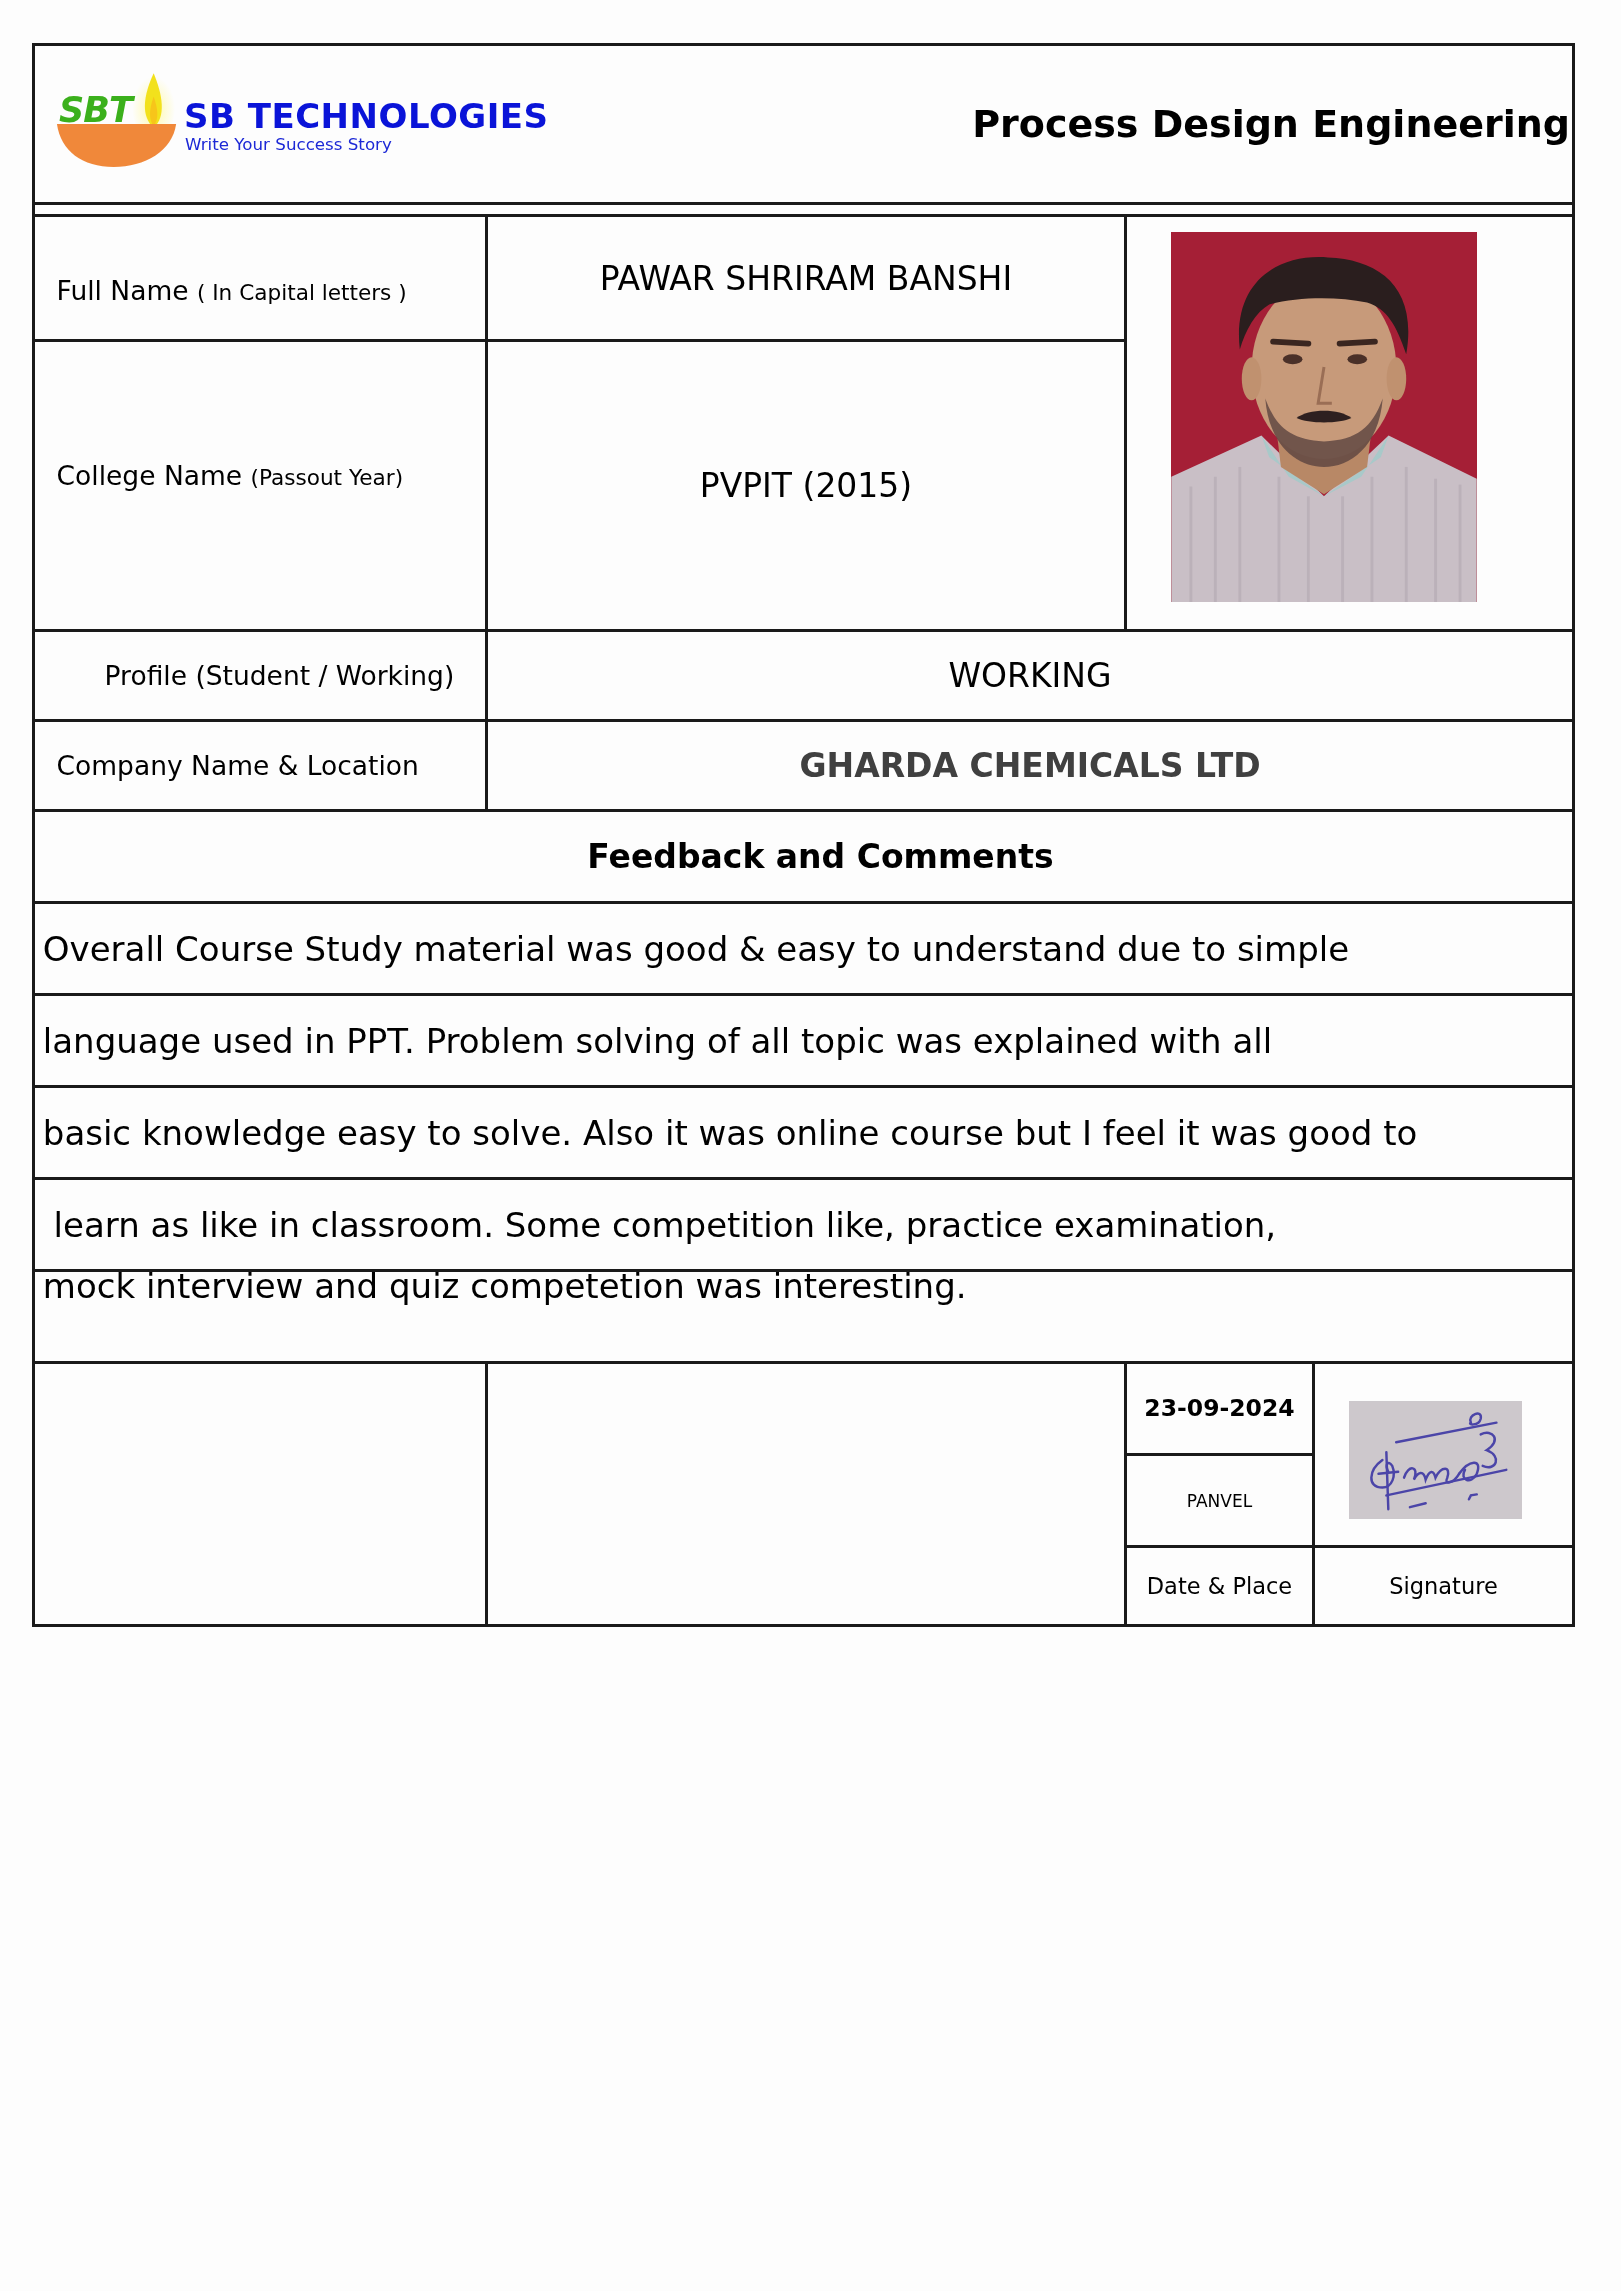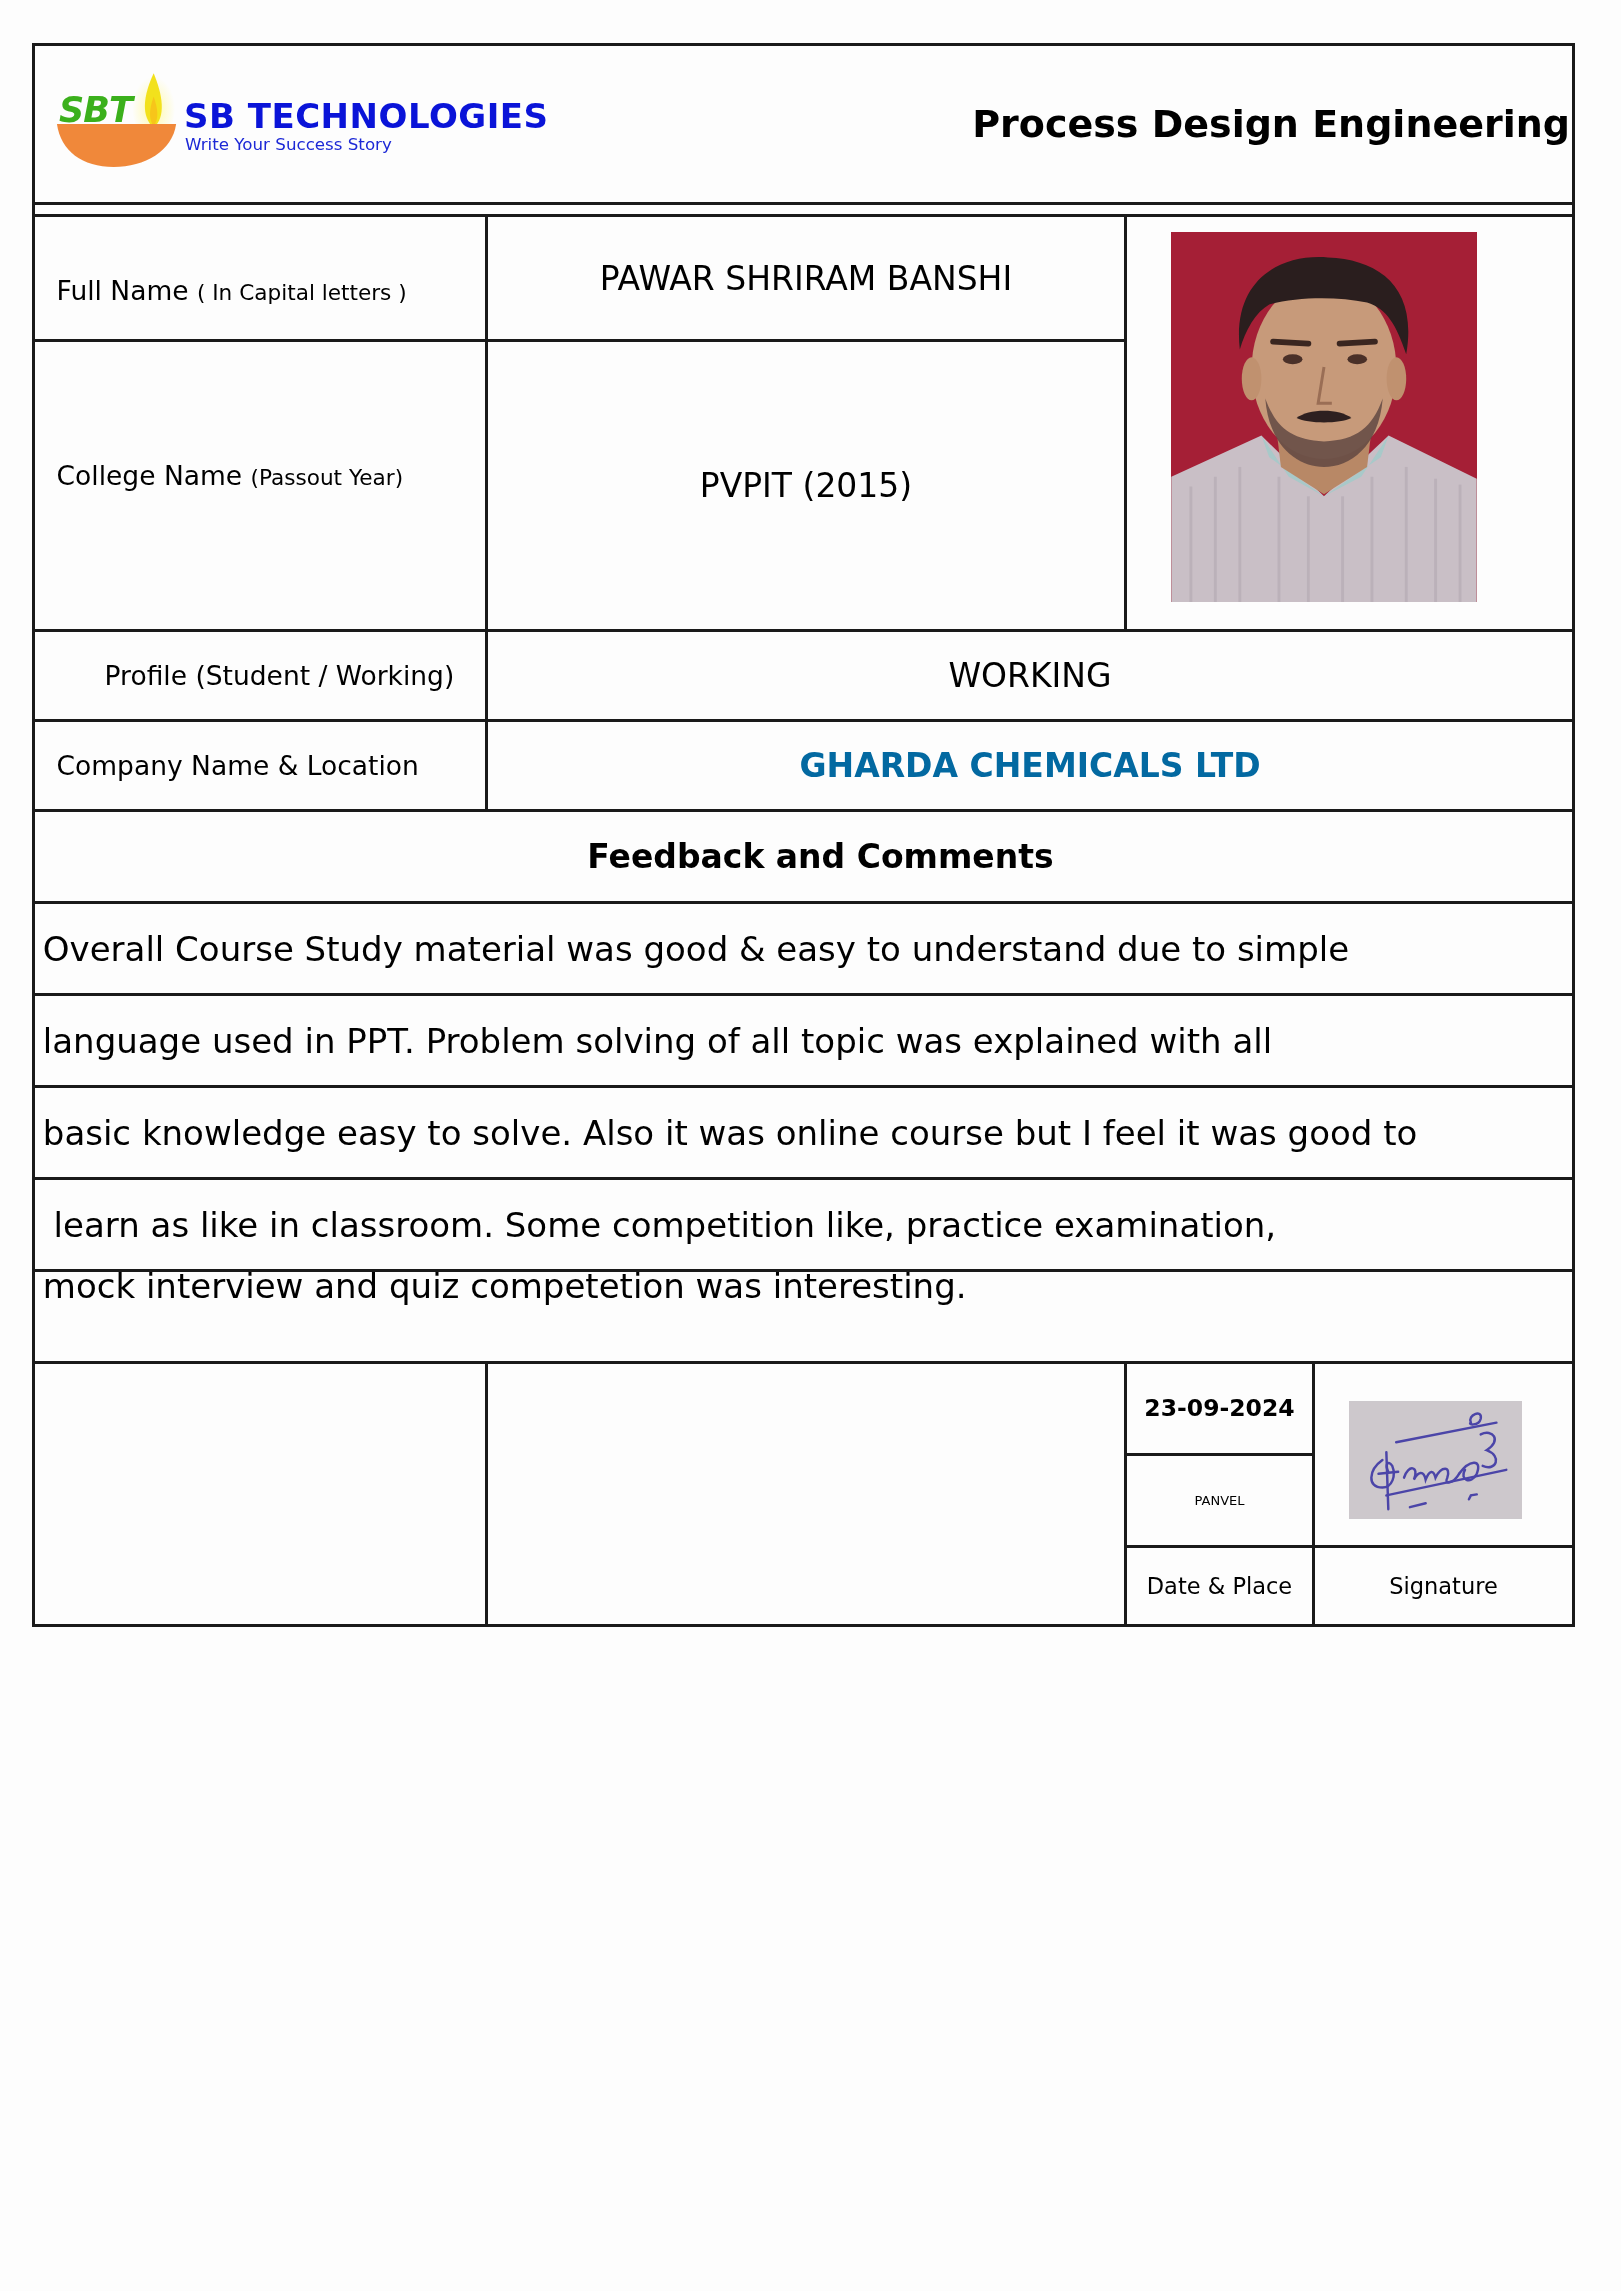--- a/index.html
+++ b/index.html
@@ -139,41 +139,41 @@
   <span class="label">Profile (Student / Working)</span>
 </div>
 <div class="cell center" style="left:488px; top:632px; width:1084px; height:87px;">
   <span class="value">WORKING</span>
 </div>
 
 <div class="cell" style="left:35px; top:722px; width:450px; height:86px;">
   <span class="label">Company Name &amp; Location</span>
 </div>
 <div class="cell center" style="left:488px; top:722px; width:1084px; height:86px;">
-  <span class="value" style="font-weight:bold; color:#0369a1;">GHARDA CHEMICALS LTD</span>
+  <span class="value" style="font-weight:bold; color:#404040;">GHARDA CHEMICALS LTD</span>
 </div>
 
 <div class="cell center" style="left:52px; top:812px; width:1537px; height:89px;">
   <span class="value" style="font-weight:bold;">Feedback and Comments</span>
 </div>
 
 <div class="cell comment" style="left:35px; top:904px; width:1537px; height:89px; white-space:pre;">Overall Course Study material was good &amp; easy to understand due to simple</div>
 <div class="cell comment" style="left:35px; top:996px; width:1537px; height:89px; white-space:pre;">language used in PPT. Problem solving of all topic was explained with all</div>
 <div class="cell comment" style="left:35px; top:1088px; width:1537px; height:89px; white-space:pre;border-radius:26px;">basic knowledge easy to solve. Also it was online course but I feel it was good to</div>
 <div class="cell comment" style="left:35px; top:1180px; width:1537px; height:89px; white-space:pre;"> learn as like in classroom. Some competition like, practice examination,</div>
 <div class="cell comment" style="left:35px; top:1245px; width:1537px; height:81px; white-space:pre;">mock interview and quiz competetion was interesting.</div>
 
 <div class="cell" style="left:35px; top:1364px; width:450px; height:260px;"></div>
 <div class="cell" style="left:488px; top:1364px; width:636px; height:260px;"></div>
 
 <div class="cell center" style="left:1127px; top:1364px; width:185px; height:88px;">
   <span style="font-size:23.5px; font-weight:bold;">23-09-2024</span>
 </div>
 <div class="cell center" style="left:1127px; top:1456px; width:185px; height:89px;">
-  <span style="font-size:13px;">PANVEL</span>
+  <span style="font-size:17px;">PANVEL</span>
 </div>
 <div class="cell center" style="left:1127px; top:1548px; width:185px; height:76px;">
   <span style="font-size:22.5px;">Date &amp; Place</span>
 </div>
 
 <div class="sig">
   <svg width="173" height="118" viewBox="0 0 176 120">
     <rect width="176" height="120" fill="#cdc8cc"></rect>
     <g fill="none" stroke="#4b45a8" stroke-width="2.5" stroke-linecap="round">
       <path d="M48 42 L 150 22"></path>

